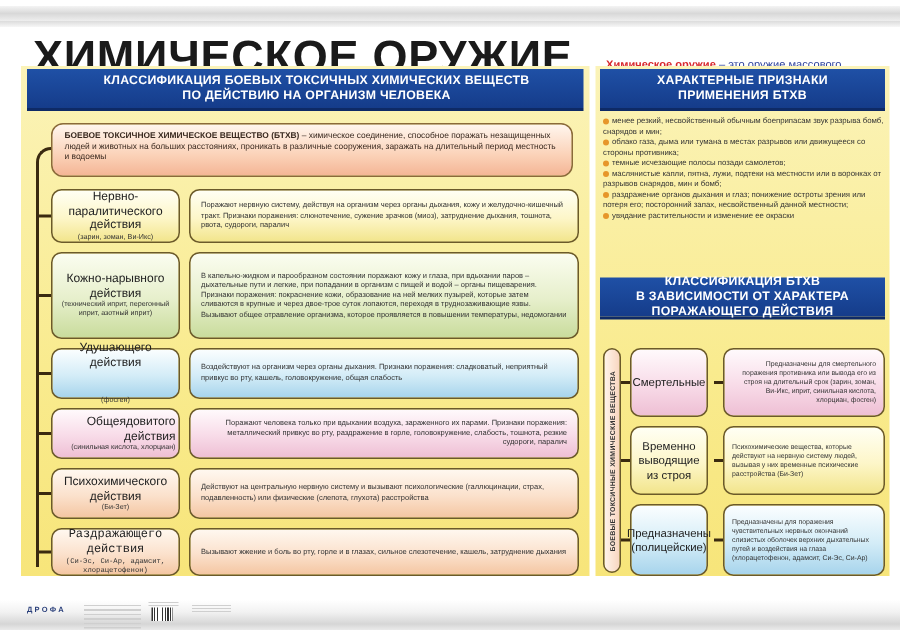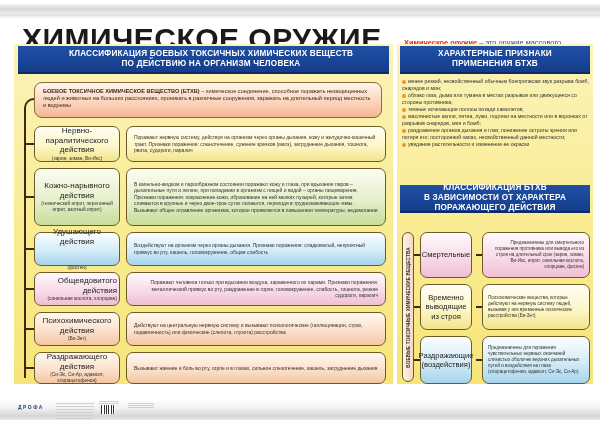--- a/index.html
+++ b/index.html
@@ -158,21 +158,21 @@
   <div class="stub" style="top:16px;"></div>
   <div class="cat g-peach" style="height:34px;">
     <div class="name">Психохимического действия</div>
     <div class="ex">(Би-Зет)</div>
   </div>
   <div class="desc g-peach" style="height:34px;">Действуют на центральную нервную систему и вызывают психологические (галлюцинации, страх, подавленность) или физические (слепота, глухота) расстройства</div>
 </div>
 
 <div class="row" style="top:352px;height:32px;">
   <div class="stub" style="top:15px;"></div>
-  <div class="cat g-peach" style="height:32px;">
+  <div class="cat g-peach" style="height:32px;font-family:Liberation Mono, monospace;">
     <div class="name">Раздражающего действия</div>
     <div class="ex">(Си-Эс, Си-Ар, адамсит, хлорацетофенон)</div>
   </div>
   <div class="desc g-peach" style="height:32px;">Вызывают жжение и боль во рту, горле и в глазах, сильное слезотечение, кашель, затруднение дыхания</div>
 </div>
 
 <div class="blue-header h-right1">
   <div>ХАРАКТЕРНЫЕ ПРИЗНАКИ</div>
   <div>ПРИМЕНЕНИЯ БТХВ</div>
 </div>
@@ -205,21 +205,21 @@
 
 <div class="rrow" style="top:284px;height:46px;">
   <div class="stub1" style="top:22px;"></div>
   <div class="rcat g-yellow" style="height:46px;">Временно выводящие из строя</div>
   <div class="stub2" style="top:22px;"></div>
   <div class="rdesc g-yellow" style="height:46px;">Психохимические вещества, которые действуют на нервную систему людей, вызывая у них временные психические расстройства (Би-Зет)</div>
 </div>
 
 <div class="rrow" style="top:336px;height:48px;">
   <div class="stub1" style="top:23px;"></div>
-  <div class="rcat g-blue" style="height:48px;">Раздражающие (воздействия)</div>
+  <div class="rcat g-blue" style="height:48px;">Предназначены (полицейские)</div>
   <div class="stub2" style="top:23px;"></div>
   <div class="rdesc g-blue" style="height:48px;">Предназначены для поражения чувствительных нервных окончаний слизистых оболочек верхних дыхательных путей и воздействия на глаза (хлорацетофенон, адамсит, Си-Эс, Си-Ар)</div>
 </div>
 
 <div class="rod-bottom"></div>
 <div class="publisher">ДРОФА</div>
 <div class="imprint" style="left:56px;width:38px;height:16px;background:repeating-linear-gradient(#cfcfcf 0 1px, transparent 1px 3px);"></div>
 <div class="barcode"></div>
 <div class="imprint" style="left:99px;width:20px;height:4px;top:401px;background:repeating-linear-gradient(#cfcfcf 0 1px, transparent 1px 2px);"></div>
 <div class="imprint" style="left:128px;width:26px;height:6px;background:repeating-linear-gradient(#cfcfcf 0 1px, transparent 1px 2px);"></div>

